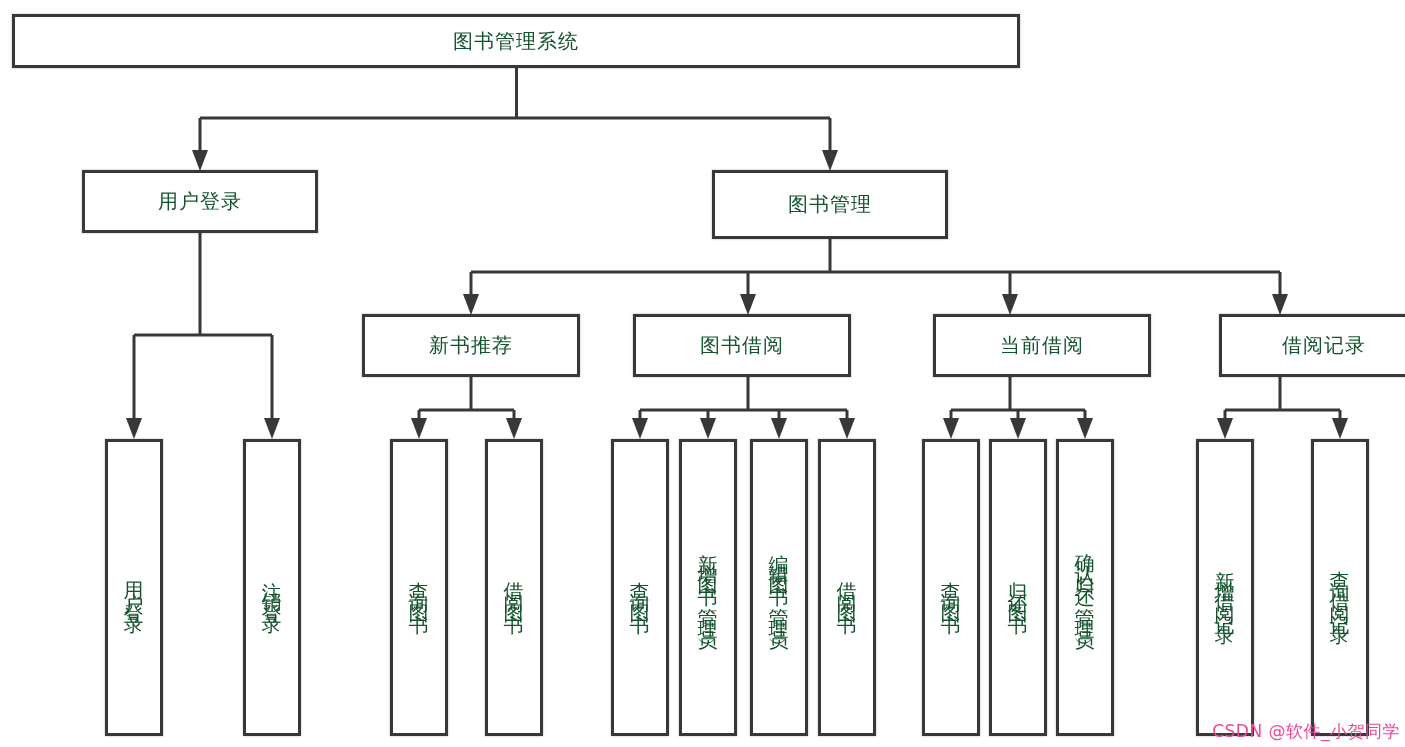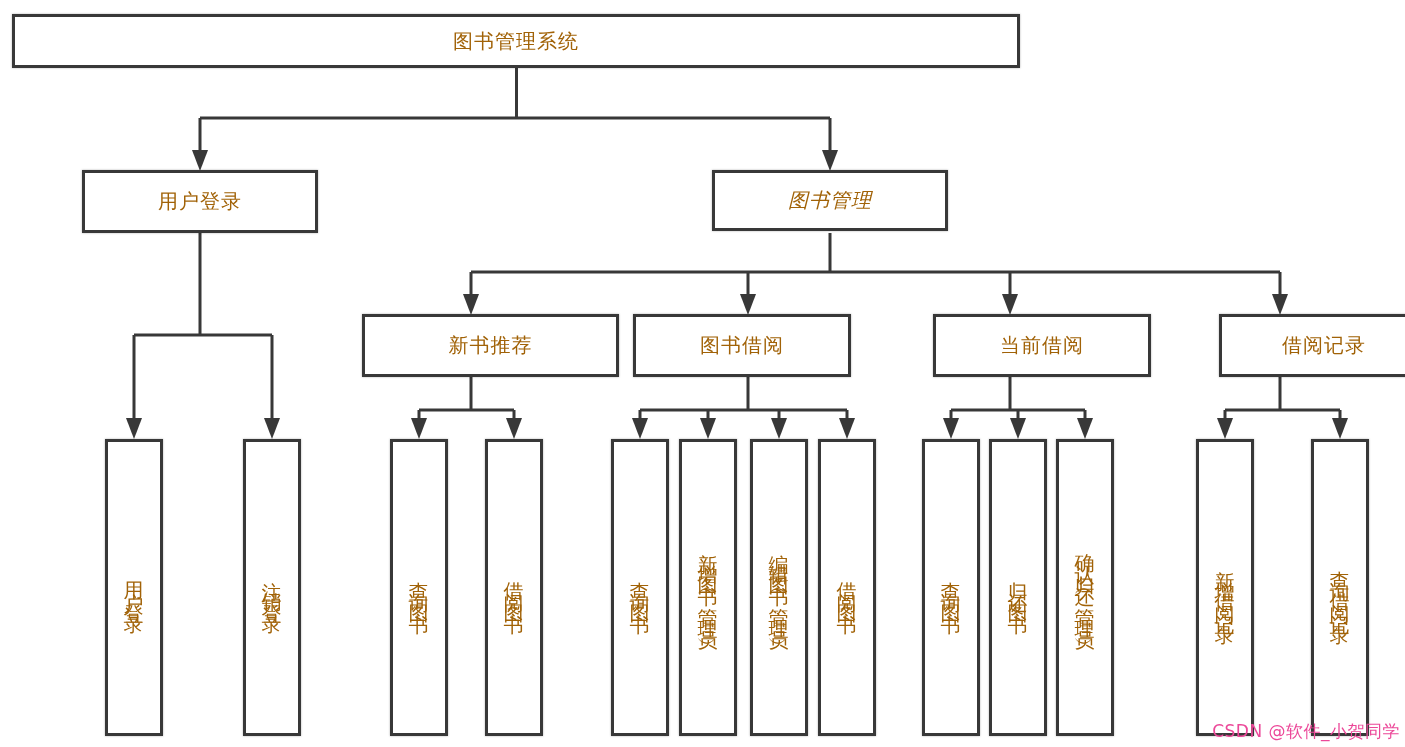--- a/index.html
+++ b/index.html
@@ -32,21 +32,21 @@
     stroke: none;
   }
   .node {
     position: absolute;
     box-sizing: border-box;
     border: 3px solid #383838;
     background: #ffffff;
     display: flex;
     align-items: center;
     justify-content: center;
-    color: #a16207;
+    color: #14532d;
     box-shadow: 0 0 2px rgba(0,0,0,0.30);
   }
   .node.h span {
     font-size: 20px;
     letter-spacing: 1px;
     white-space: nowrap;
   }
   .node.v span {
     writing-mode: vertical-rl;
     text-orientation: mixed;
@@ -105,25 +105,25 @@
     <polygon points="1332,418 1348,418 1340,439"></polygon>
   </svg>
 
   <div class="node h" style="left:12px; top:14px; width:1008px; height:54px;">
     <span>图书管理系统</span>
   </div>
 
   <div class="node h" style="left:82px; top:170px; width:236px; height:63px;">
     <span>用户登录</span>
   </div>
-  <div class="node h" style="left:712px; top:170px; width:236px; height:61px;font-style:italic;">
+  <div class="node h" style="left:712px; top:170px; width:236px; height:69px;">
     <span>图书管理</span>
   </div>
 
-  <div class="node h" style="left:362px; top:314px; width:257px; height:63px;">
+  <div class="node h" style="left:362px; top:314px; width:218px; height:63px;">
     <span>新书推荐</span>
   </div>
   <div class="node h" style="left:633px; top:314px; width:218px; height:63px;">
     <span>图书借阅</span>
   </div>
   <div class="node h" style="left:901px; top:314px; width:218px; height:63px;margin-left:32px;">
     <span>当前借阅</span>
   </div>
   <div class="node h" style="left:1171px; top:314px; width:210px; height:63px;margin-left:48px;">
     <span>借阅记录</span>

